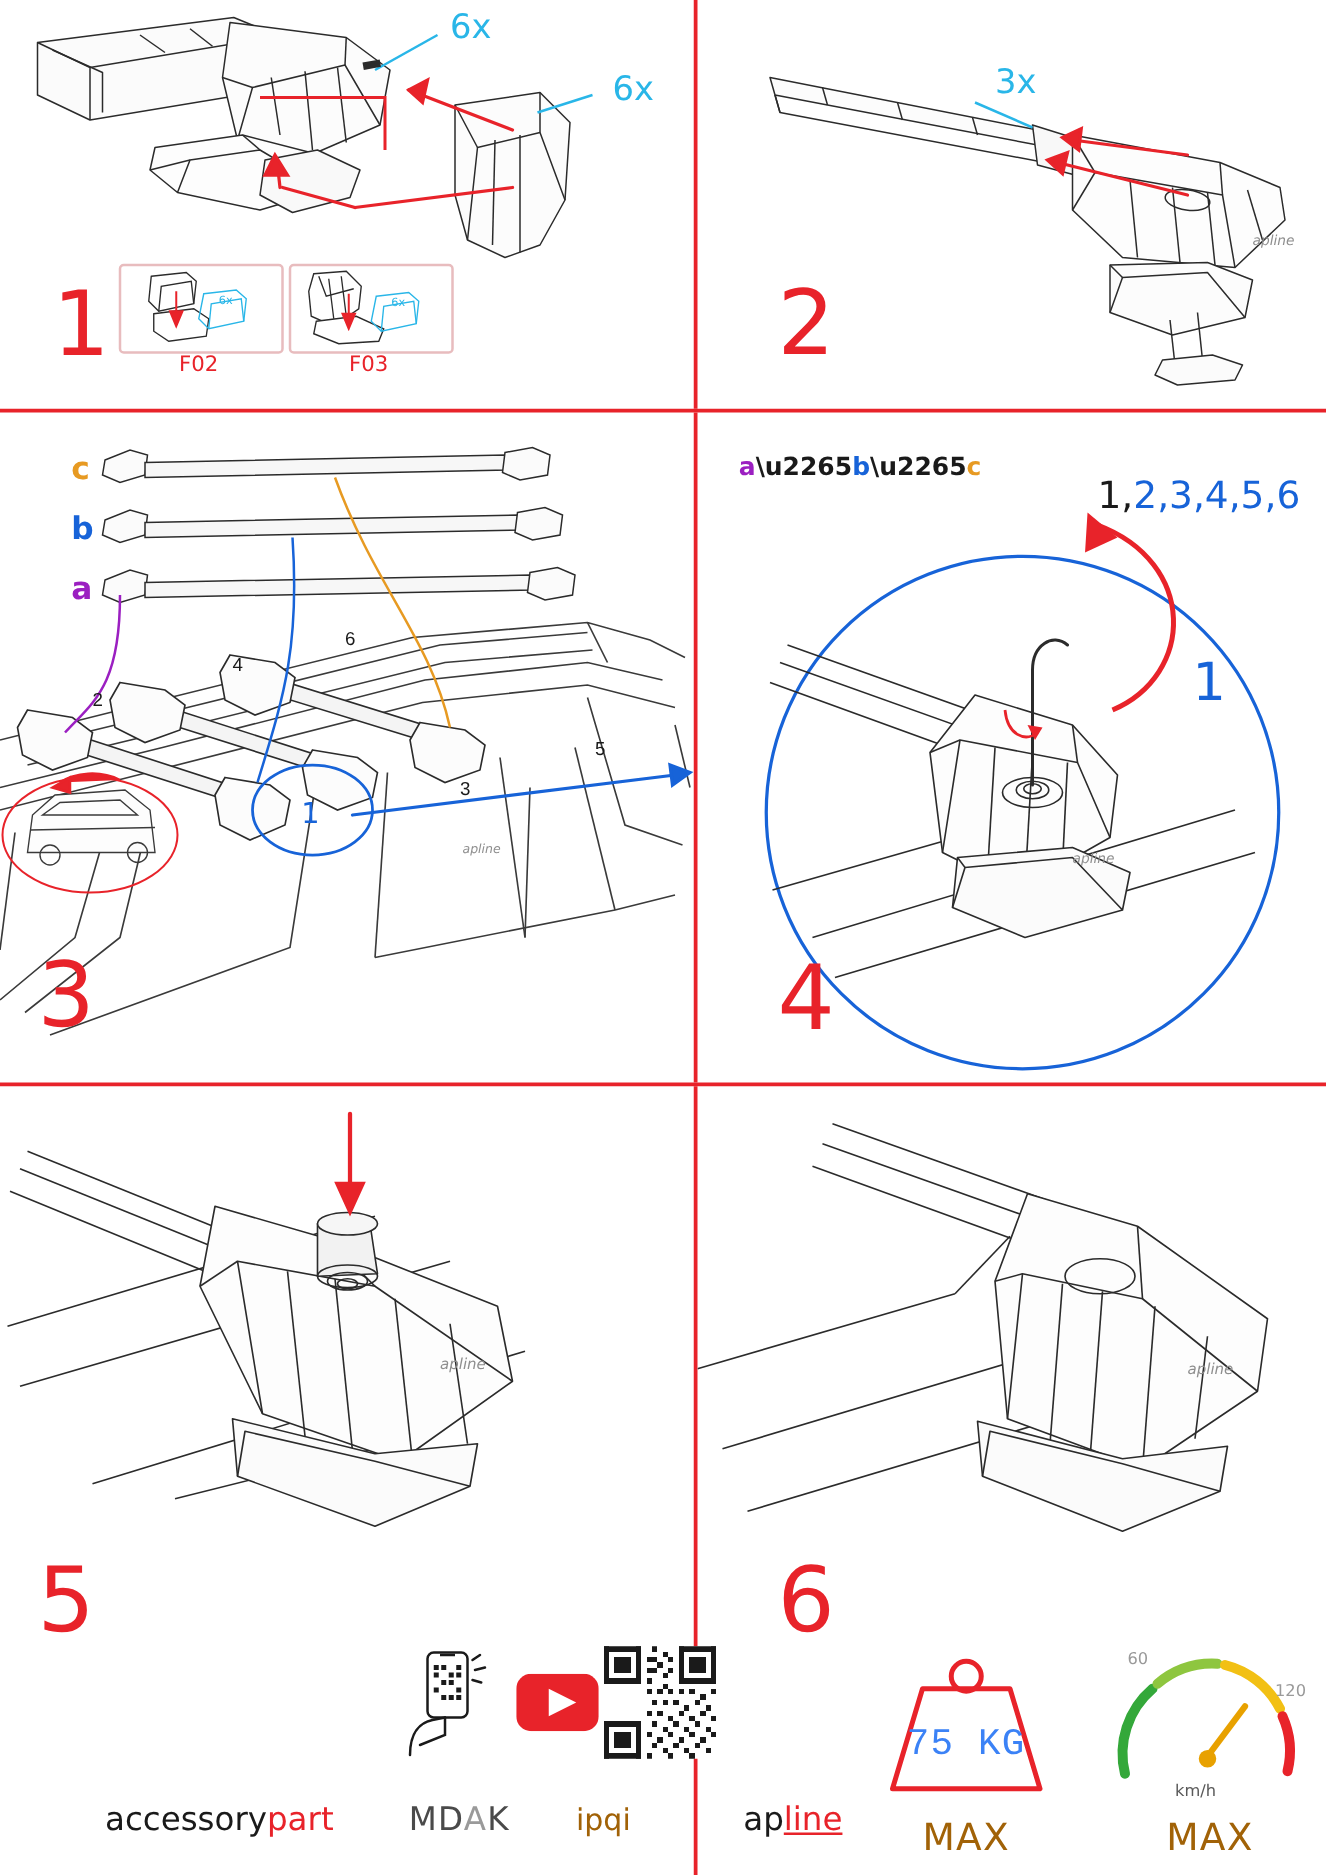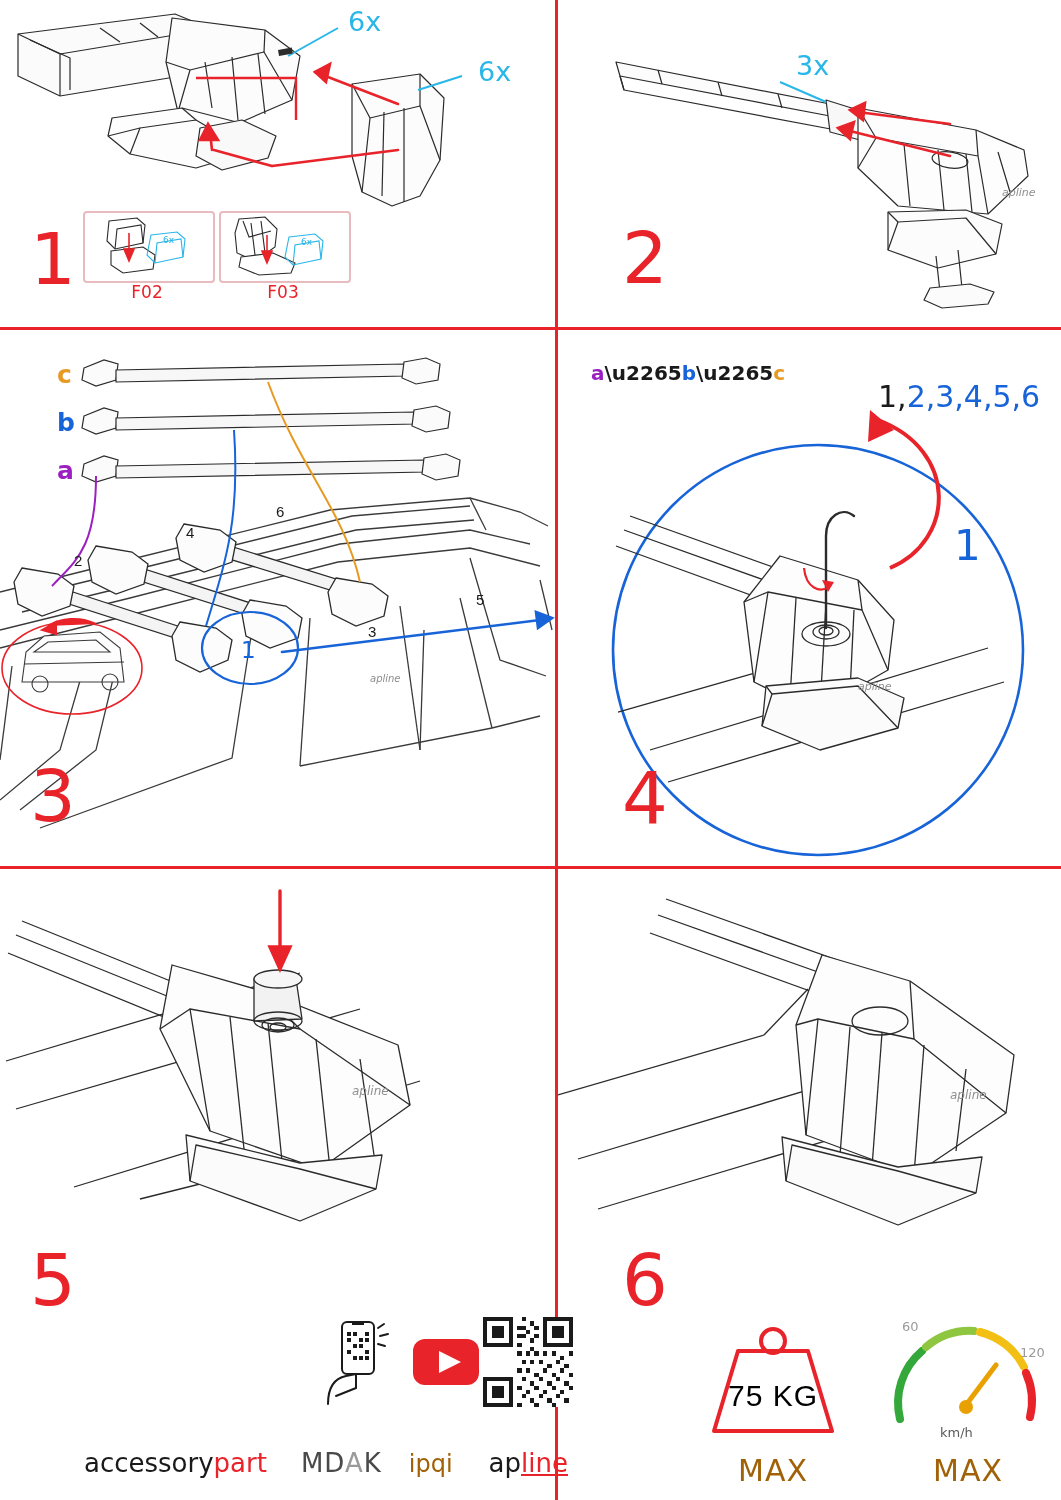--- a/index.html
+++ b/index.html
@@ -11,37 +11,37 @@
   .label{position:absolute;line-height:1;white-space:nowrap;}
   .cyan{color:#29b6e8;}
   .blue{color:#1763d8;}
   .purple{color:#9b1fc1;}
   .orange{color:#e79a22;}
   .black{color:#1a1a1a;}
   svg{display:block;}
   .panel{position:absolute;}
   .fo-box{position:absolute;border:2px solid #e8bcbe;border-radius:4px;background:#fff;}
   .fo-cap{position:absolute;text-align:center;color:#e8232a;font-family:"DejaVu Sans",sans-serif;font-size:17px;}
-  .brandrow{position:absolute;display:flex;align-items:flex-end;}
+  .brandrow{position:absolute;display:flex;align-items:center;gap:26px;}
   .brand{font-family:"DejaVu Sans",sans-serif;}
-  .kgtxt{position:absolute;color:#000000;font-family:Liberation Sans, sans-serif;font-size:30px;letter-spacing:1px;}
+  .kgtxt{position:absolute;color:#3b82f6;font-family:Liberation Mono, monospace;font-size:30px;letter-spacing:1px;}
   .maxtxt{position:absolute;color:#a16207;font-family:"DejaVu Sans",sans-serif;font-size:30px;letter-spacing:1px;}
 </style>
 </head>
 <body>
 
 <div class="page">
 
   <div class="divider" style="top:327px;"></div>
   <div class="divider" style="top:866px;"></div>
   <div class="vdivider" style="top:0px;height:327px;left:555px;"></div>
   <div class="vdivider" style="top:330px;height:536px;left:555px;"></div>
   <div class="vdivider" style="top:869px;height:631px;left:555px;"></div>
 
-  <div class="panel" style="left:0;top:0;width:555px;height:349px;">
+  <div class="panel" style="left:12px;top:0;width:555px;height:349px;">
     <svg width="555" height="327" viewBox="0 0 555 327">
       <g fill="none" stroke="#2b2b2b" stroke-width="1.2" stroke-linejoin="round">
 
         <path d="M18 34 L175 14 L214 30 L205 72 L60 96 L18 76 Z" fill="#fbfbfb"></path>
         <path d="M18 34 L60 54 L60 96"></path>
         <path d="M60 54 L205 30 L214 30"></path>
         <path d="M30 40 L70 58 L70 90"></path>
         <path d="M100 28 L120 42"></path>
         <path d="M140 23 L158 37"></path>
 
@@ -503,21 +503,21 @@
 
     <div class="brandrow" style="left:84px;top:565px;width:500px;height:44px;">
       <div class="brand" style="font-size:26px;margin-right:34px;">
         <span style="color:#1a1a1a;">accessory</span><span style="color:#e8232a;">part</span>
       </div>
       <div class="brand" style="font-size:26px;color:#4a4a4a;margin-right:27px;letter-spacing:1px;">
         <span>MD</span><span style="color:#9a9a9a;">A</span><span>K</span>
       </div>
       <div class="brand" style="font-size:24px;color:#a16207;margin-right:36px;">ipqi</div>
       <div class="brand" style="font-size:26px;">
-        <span style="color:#1a1a1a;">ap</span><span style="color:#e8232a;text-decoration:underline;">line</span>
+        <span style="color:#1a1a1a;margin-left:28px;">ap</span><span style="color:#e8232a;text-decoration:underline;">line</span>
       </div>
     </div>
   </div>
 
   <div class="panel" style="left:558px;top:869px;width:503px;height:631px;">
     <svg width="503" height="400" viewBox="0 0 503 400">
       <g fill="none" stroke="#2b2b2b" stroke-width="1.3" stroke-linejoin="round">
         <path d="M108 30 L310 102"></path>
         <path d="M100 46 L302 118"></path>
         <path d="M92 64 L296 138"></path>

